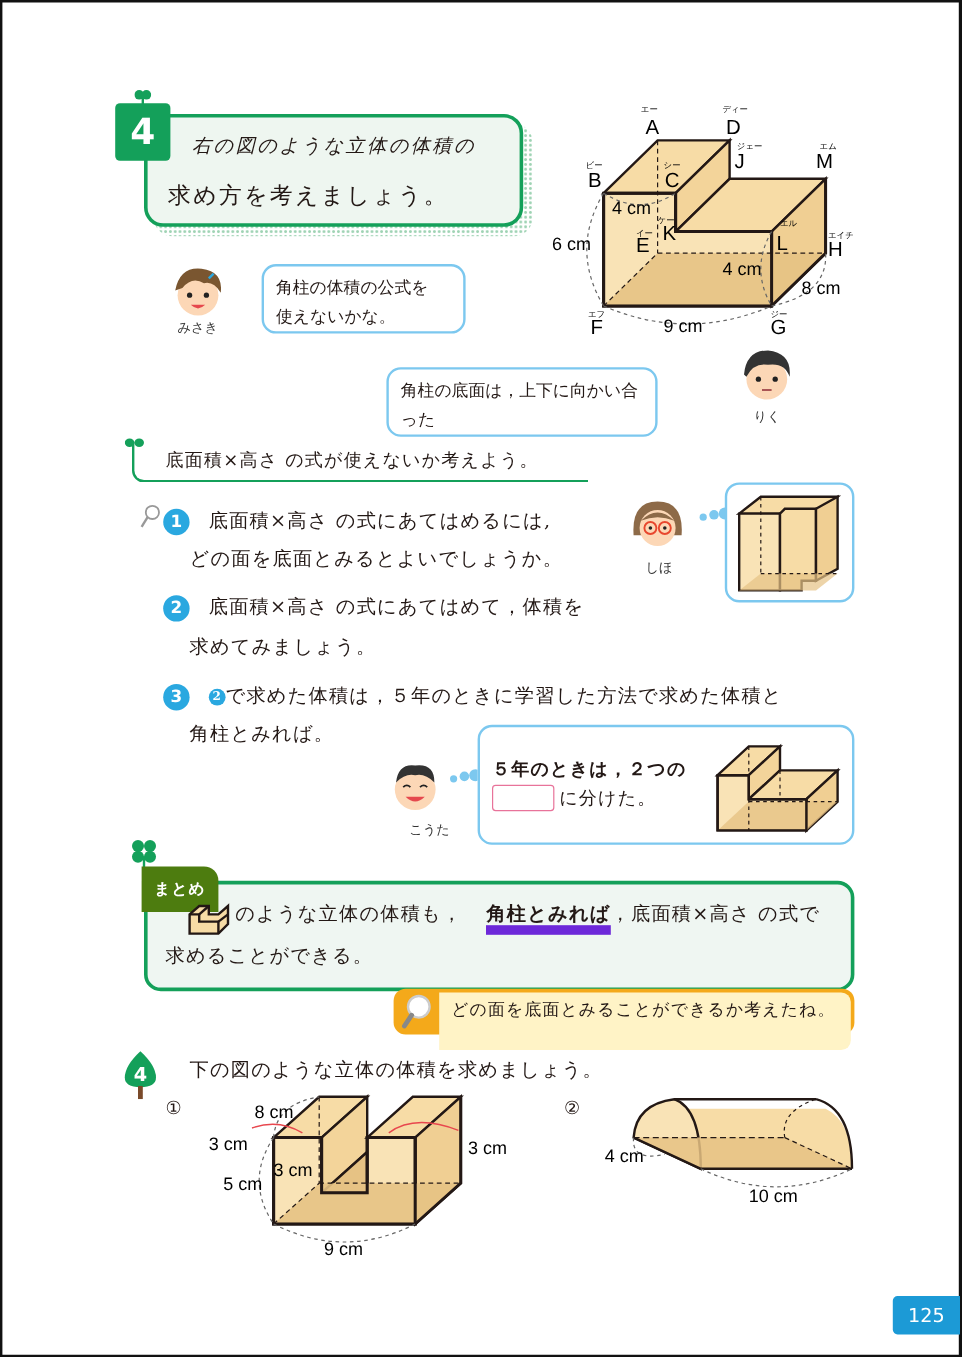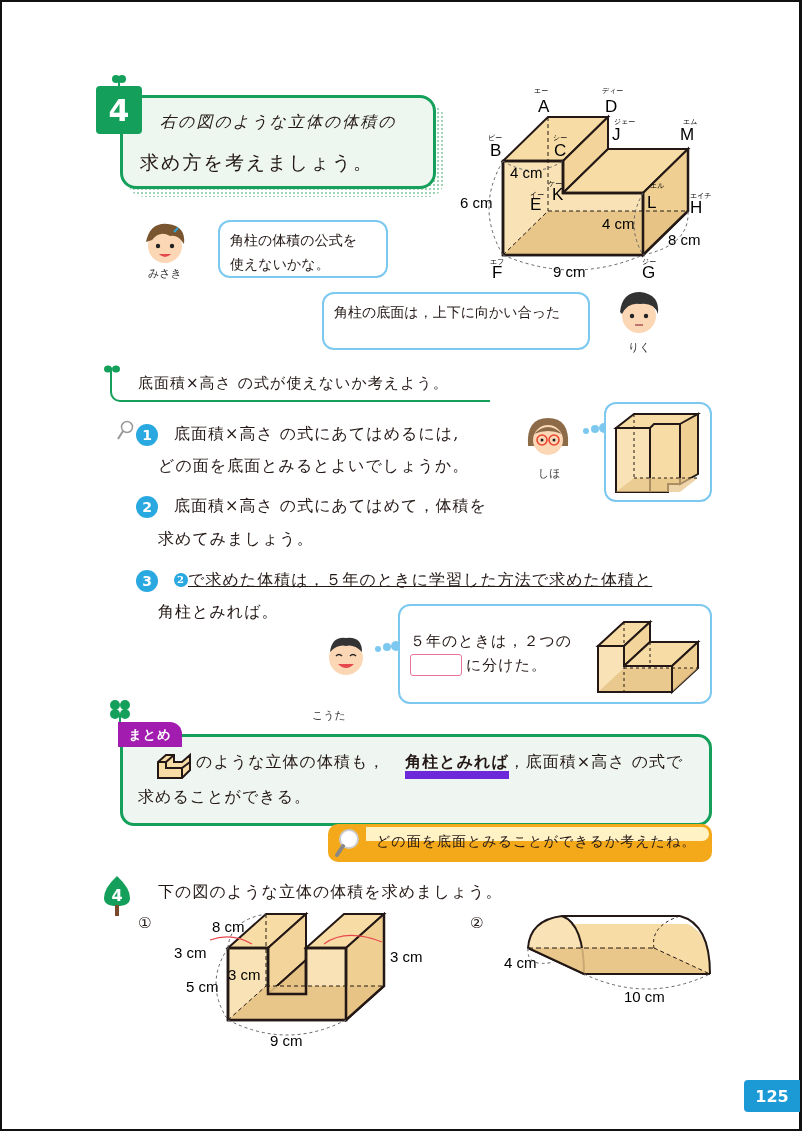--- a/index.html
+++ b/index.html
@@ -25,34 +25,34 @@
   .sprout-text { left: 138px; top: 374px; font-size: 15px; letter-spacing: 1px; }
 
   .num-circ { width: 22px; height: 22px; border-radius: 50%; background: #2aa8e0; color: #fff; font-size: 14px; font-weight: bold; display: inline-flex; align-items: center; justify-content: center; }
   .num-small { width: 14px; height: 14px; border-radius: 50%; background: #2aa8e0; color: #fff; font-size: 10px; font-weight: bold; display: inline-flex; align-items: center; justify-content: center; vertical-align: 2px; }
   .body-text { font-size: 16px; letter-spacing: 1px; }
 
   .fig-box { border: 2.5px solid #7cc8ef; border-radius: 12px; background: #fff; }
 
   
   .matome-box { left: 120px; top: 734px; width: 592px; height: 92px; border: 3px solid #14a05a; border-radius: 14px; background: #eff6f2; }
-  .matome-tab { left: 118px; top: 722px; width: 64px; height: 25px; background: #a21caf; color: #fff; font-size: 13px; font-weight: bold; border-radius: 0 12px 0 0; display: flex; align-items: center; justify-content: center; letter-spacing: 1px; }
+  .matome-tab { left: 118px; top: 722px; width: 64px; height: 38px; background: #4d7c0f; color: #fff; font-size: 13px; font-weight: bold; border-radius: 0 12px 0 0; display: flex; align-items: center; justify-content: center; letter-spacing: 1px; }
   .matome-text1 { left: 196px; top: 752px; font-size: 16px; letter-spacing: 1px; }
   .matome-text2 { left: 138px; top: 787px; font-size: 16px; letter-spacing: 1px; }
   .kw { font-weight: bold; border-bottom: 8px solid #6d28d9; }
 
   .hint { left: 328px; top: 824px; width: 384px; height: 38px; border-radius: 10px; background: #f4a91a; }
-  .hint-inner { left: 366px; top: 827px; width: 343px; height: 14px; border-radius: 0 8px 8px 0; background: #fff3c6; font-size: 14px; padding: 6px 10px; letter-spacing: 1px; }
+  .hint-inner { left: 366px; top: 827px; width: 343px; height: 48px; border-radius: 0 8px 8px 0; background: #fff3c6; font-size: 14px; padding: 6px 10px; letter-spacing: 1px; }
 
   
   .tree { left: 102px; top: 874px; width: 30px; height: 42px; }
   .prac-text { left: 158px; top: 882px; font-size: 16px; letter-spacing: 1px; }
   .sub-label { font-size: 15px; }
 
-  .pagenum { left: 744px; top: 1080px; width: 56px; height: 32px; background: #1c9ad6; color: #fff; font-size: 16px; font-weight: bold; border-radius: 4px 0 0 4px; display: flex; align-items: center; justify-content: center; text-align: right; }
+  .pagenum { left: 744px; top: 1080px; width: 56px; height: 32px; background: #1c9ad6; color: #fff; font-size: 16px; font-weight: normal; border-radius: 4px 0 0 4px; display: flex; align-items: center; justify-content: center; text-align: right; }
 </style>
 </head>
 <body>
 
 <div class="page"></div>
 
 <div class="abs q-dots"></div>
 <div class="abs q-box"></div>
 <svg class="abs q-sprout" viewBox="0 0 14 14">
     <circle cx="4" cy="5" r="4" fill="#14a05a"></circle>
@@ -123,21 +123,21 @@
     <circle cx="32" cy="26" r="2.2" fill="#222"></circle>
   <path d="M19,34 Q25,40 31,34 Z" fill="#e5484d"></path>
   <line x1="34" y1="12" x2="38" y2="8" stroke="#2aa8e0" stroke-width="2"></line>
 </svg>
 <div class="abs name" style="left:148px;top:266px;">みさき</div>
 <div class="abs bubble" style="left:218px;top:220px;width:170px;height:58px;">
   <div>角柱の体積の公式を</div>
   <div>使えないかな。</div>
 </div>
 
-<div class="abs bubble" style="left:322px;top:292px;width:268px;height:58px;">
+<div class="abs bubble" style="left:322px;top:306px;width:226px;height:58px;">
   <div>角柱の底面は，上下に向かい合った</div>
 </div>
 <svg class="abs" style="left:614px;top:288px;" width="50" height="50" viewBox="0 0 50 50">
   <circle cx="25" cy="28" r="17" fill="#fcd7b6"></circle>
   <path d="M6,24 Q8,4 26,4 Q46,6 44,26 Q40,14 26,16 Q14,14 8,26 Z" fill="#333"></path>
   <circle cx="18" cy="28" r="2.2" fill="#222"></circle>
     <circle cx="32" cy="28" r="2.2" fill="#222"></circle>
   <line x1="21" y1="37" x2="29" y2="37" stroke="#a55" stroke-width="1.5"></line>
 </svg>
 <div class="abs name" style="left:628px;top:340px;">りく</div>
@@ -182,40 +182,40 @@
     <line x1="28" y1="10" x2="28" y2="74" stroke="#231815" stroke-dasharray="3,3"></line>
     <line x1="28" y1="74" x2="92" y2="74" stroke="#231815" stroke-dasharray="3,3"></line>
   </svg>
 </div>
 
 <div class="abs num-circ" style="left:136px;top:496px;">2</div>
 <div class="abs body-text serif" style="left:174px;top:496px;">底面積×高さ の式にあてはめて，体積を</div>
 <div class="abs body-text serif" style="left:158px;top:529px;">求めてみましょう。</div>
 
 <div class="abs num-circ" style="left:136px;top:570px;">3</div>
-<div class="abs body-text serif" style="left:174px;top:570px;text-decoration:underline;">
+<div class="abs body-text serif" style="left:174px;top:570px;">
   <span class="num-small">2</span><span>で求めた体積は，５年のときに学習した方法で求めた体積と</span>
 </div>
 <div class="abs body-text serif" style="left:158px;top:602px;">角柱とみれば。</div>
 
 <svg class="abs" style="left:322px;top:630px;" width="48" height="50" viewBox="0 0 48 50">
   <circle cx="24" cy="28" r="17" fill="#fcd7b6"></circle>
   <path d="M8,22 Q10,6 24,8 Q40,6 40,22 Q32,14 24,16 Q16,14 8,22 Z" fill="#333"></path>
   <path d="M14,26 Q17,23 20,26" fill="none" stroke="#222" stroke-width="1.5"></path>
   <path d="M28,26 Q31,23 34,26" fill="none" stroke="#222" stroke-width="1.5"></path>
   <path d="M16,34 Q24,42 32,34 Z" fill="#e5484d"></path>
 </svg>
-<div class="abs name" style="left:312px;top:684px;margin-top:24px;">こうた</div>
+<div class="abs name" style="left:341px;top:684px;">こうた</div>
 <svg class="abs" style="left:374px;top:640px;" width="24" height="14" viewBox="0 0 24 14">
     <circle cx="4" cy="9" r="3" fill="#7cc8ef"></circle>
     <circle cx="13" cy="7" r="4" fill="#7cc8ef"></circle>
     <circle cx="22" cy="6" r="5" fill="#7cc8ef"></circle>
   </svg>
 <div class="abs fig-box" style="left:398px;top:604px;width:314px;height:100px;"></div>
-<div class="abs" style="left:410px;top:632px;font-size:15px;letter-spacing:1px;">５年のときは，２つの</div>
+<div class="abs" style="left:410px;top:632px;font-size:15px;letter-spacing:1px;font-weight:bold;">５年のときは，２つの</div>
 <div class="abs" style="left:410px;top:654px;width:52px;height:22px;border:1.5px solid #e8739a;border-radius:3px;background:#fff;"></div>
 <div class="abs" style="left:466px;top:656px;font-size:15px;letter-spacing:1px;">に分けた。</div>
 <svg class="abs" style="left:594px;top:612px;" width="110" height="84" viewBox="0 0 110 84">
   <polygon points="4,34 30,10 56,10 30,34" fill="#f7dca6" stroke="#231815" stroke-width="2"></polygon>
   <polygon points="30,34 56,10 56,30 30,54" fill="#f3d49a" stroke="#231815" stroke-width="2"></polygon>
   <polygon points="30,54 56,30 104,30 78,54" fill="#f7dca6" stroke="#231815" stroke-width="2"></polygon>
   <polygon points="78,54 104,30 104,56 78,80" fill="#f0cf93" stroke="#231815" stroke-width="2"></polygon>
   <polygon points="4,34 30,34 30,54 78,54 78,80 4,80" fill="#f9e3b6" stroke="#231815" stroke-width="2"></polygon>
   <polygon points="4,80 30,56 104,56 78,80" fill="#e6c284" opacity="0.8"></polygon>
   <polyline points="4,34 30,34 30,54 78,54 78,80 4,80 4,34" fill="none" stroke="#231815" stroke-width="2"></polyline>

